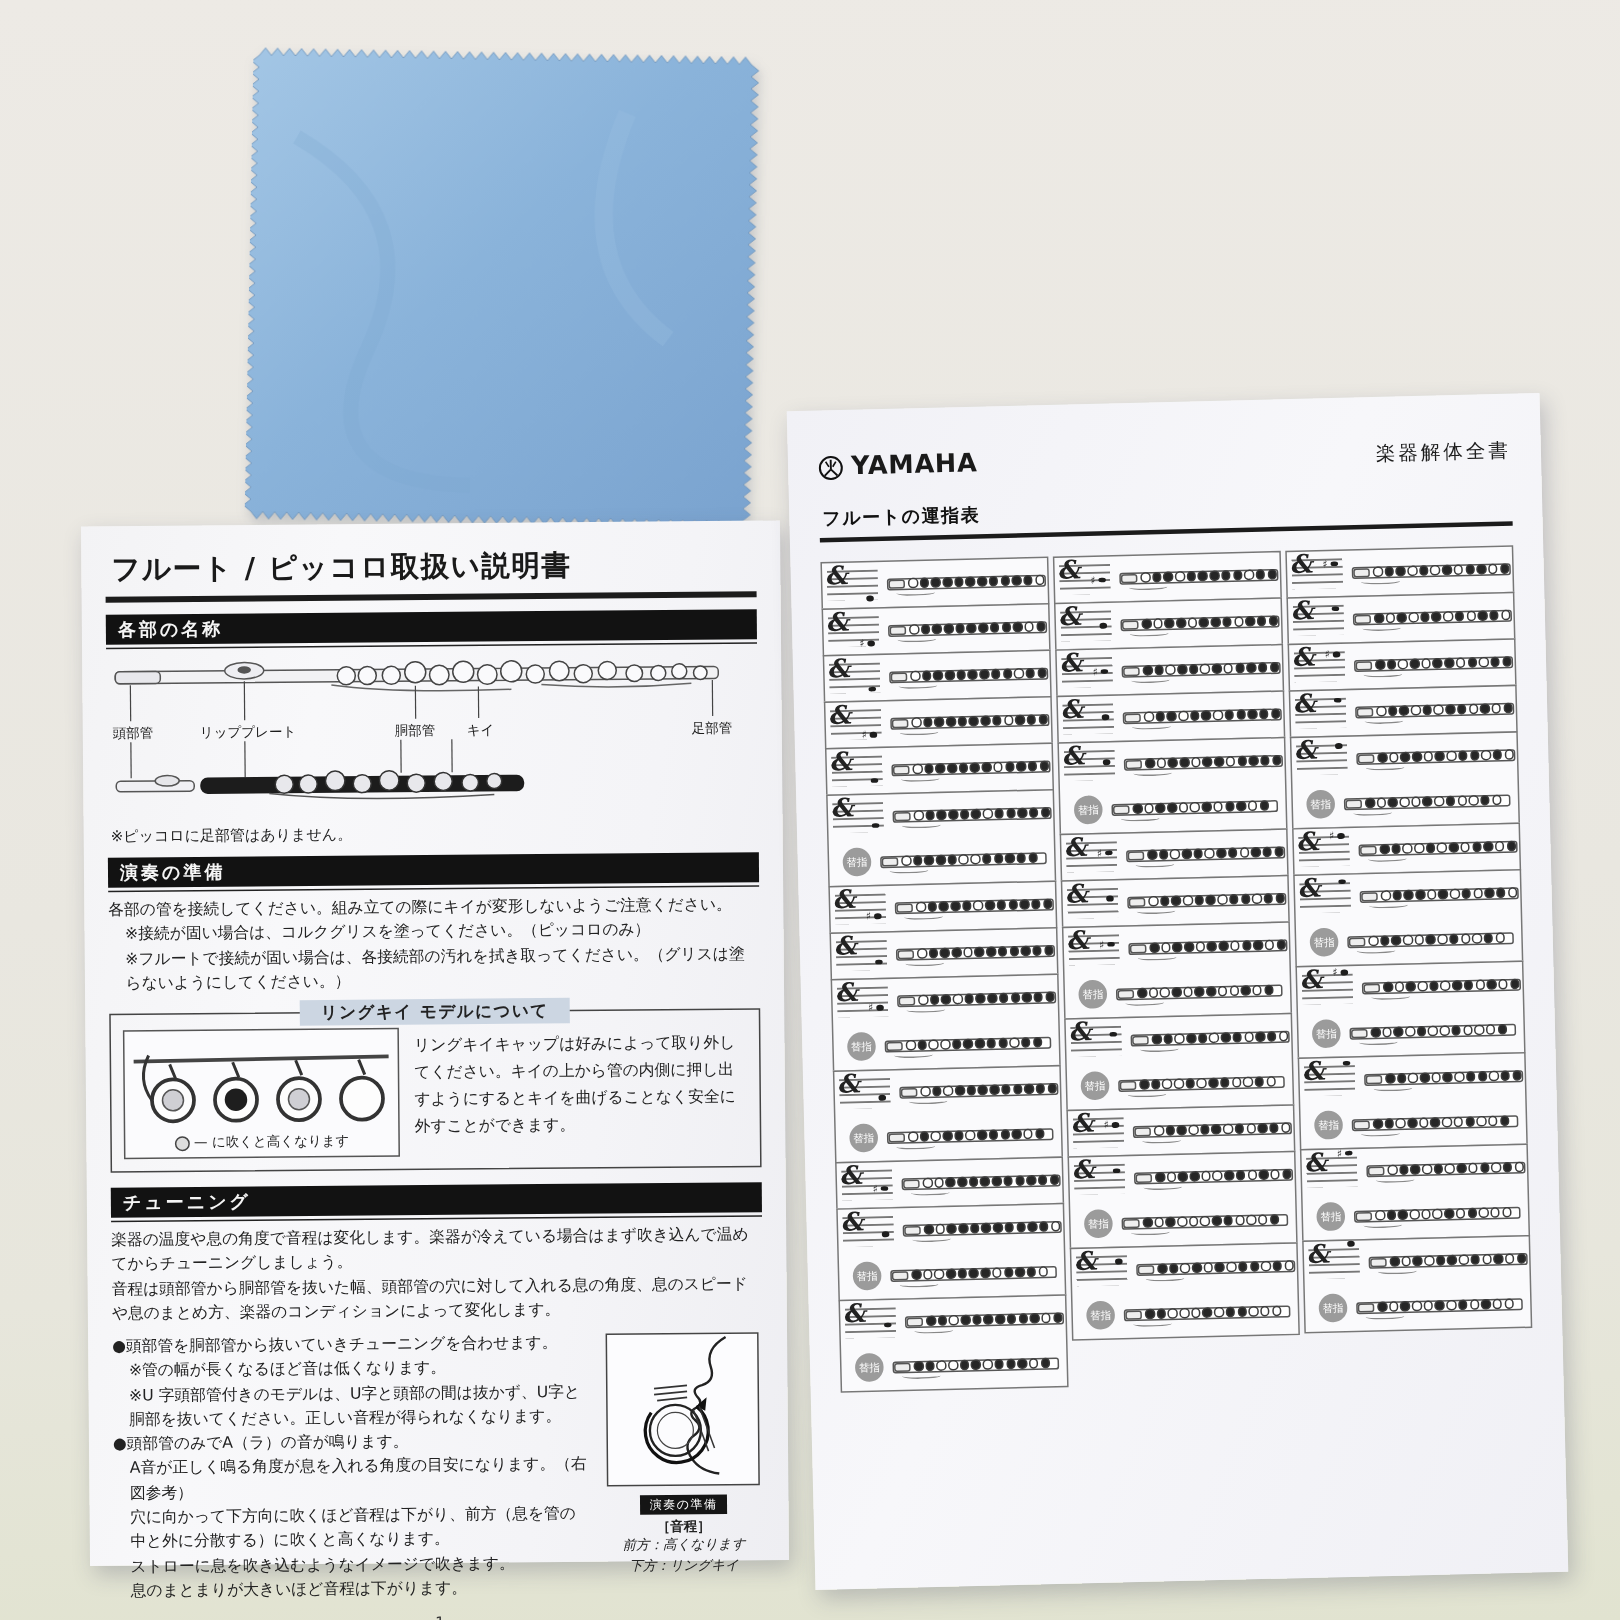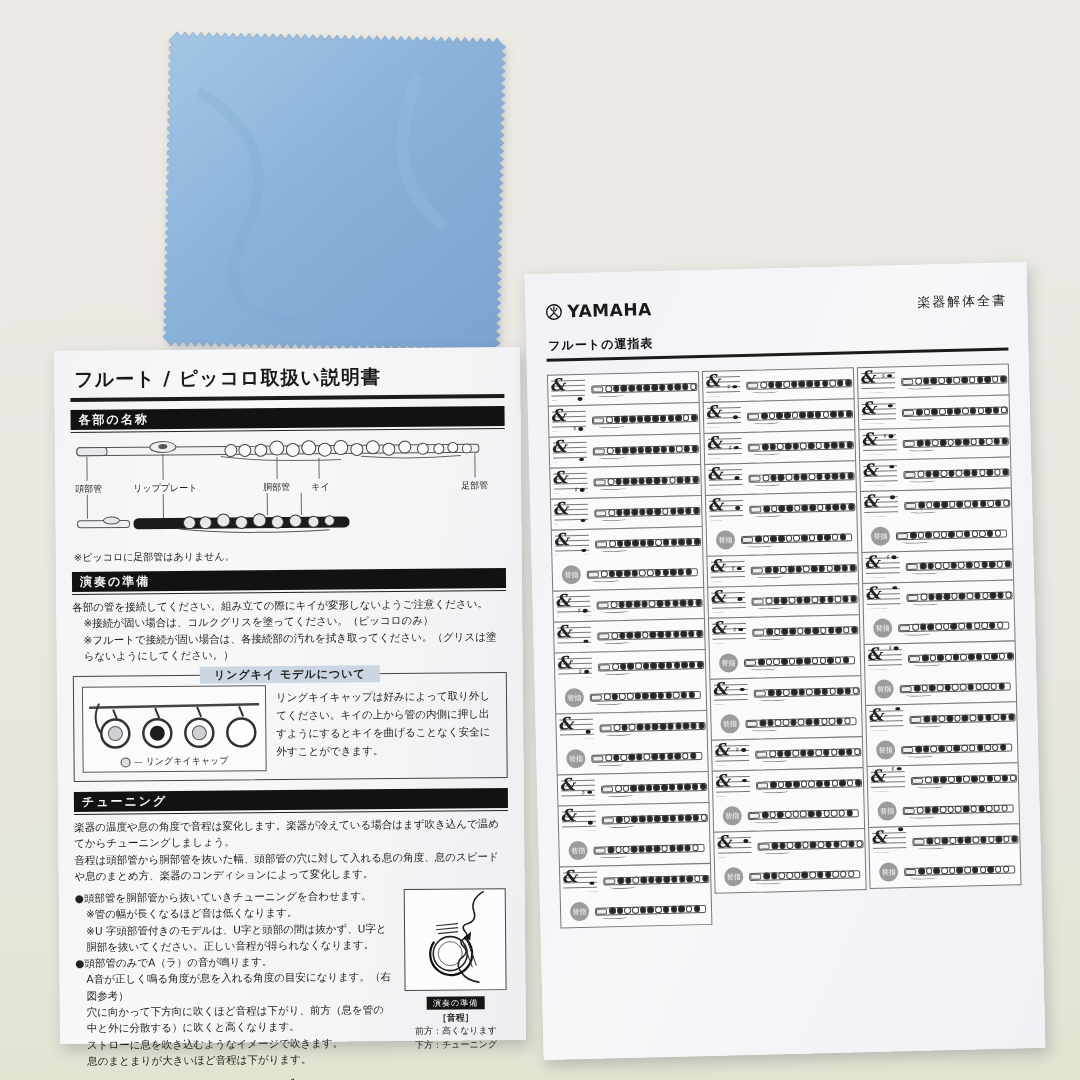--- a/index.html
+++ b/index.html
@@ -44,21 +44,21 @@
   .ringcap-caption{font-size:9px;color:#222;display:flex;align-items:center;gap:3px;padding-bottom:3px;}
   .ringcap-dot{width:8px;height:8px;border:1.5px solid #444;border-radius:50%;background:#ddd;display:inline-block;}
   .ringtext{font-size:10.5px;line-height:1.7;color:#222;padding-top:4px;}
 
   .tuning-area{position:relative;}
   .csfig{float:right;width:108px;margin:2px 0 2px 8px;text-align:center;}
   .csbox{border:1px solid #444;width:100px;height:100px;margin:0 auto;background:#fcfcfe;}
   .cslabel{background:#151515;color:#fff;font-size:8px;letter-spacing:1px;padding:1px 6px;
     display:inline-block;margin-top:-6px;position:relative;}
   .cspitch{font-size:9px;font-weight:bold;margin-top:2px;color:#222;}
-  .csline{font-size:9px;color:#222;line-height:1.5;}
+  .csline{font-size:9px;color:#222;line-height:1.5;font-style:italic;}
   .pageno{text-align:center;font-size:10px;color:#333;margin-top:10px;clear:both;}
 
   
   .rhead{display:flex;justify-content:space-between;align-items:center;margin-top:8px;}
   .brand{display:flex;align-items:center;gap:5px;}
   .brand-name{font-size:17px;font-weight:bold;letter-spacing:.5px;color:#1a1a1a;}
   .series{font-size:13px;color:#1d1d1d;letter-spacing:2px;}
   .chart-title{font-size:12px;font-weight:bold;color:#111;letter-spacing:1px;margin-top:16px;padding-left:2px;}
   .chart-rule{height:2.5px;background:#1b1b1b;margin-top:4px;margin-bottom:14px;}
   .fgrid{display:flex;gap:3px;align-items:flex-start;}
@@ -207,21 +207,21 @@
               <circle cx="114" cy="36" r="14"></circle>
                 <circle cx="156" cy="36" r="14"></circle>
             </g>
             <circle cx="30" cy="36" r="7" fill="#cfcfd4" stroke="#555"></circle>
             <circle cx="72" cy="36" r="7.5" fill="#1e1e1e"></circle>
             <circle cx="114" cy="36" r="7" fill="#cfcfd4" stroke="#555"></circle>
             <path d="M14,6 q-8,16 2,30" stroke="#333" stroke-width="2" fill="none"></path>
           </svg>
           <div class="ringcap-caption">
             <span class="ringcap-dot"></span>—
-            <span>リングキイキャップ</span>
+            <span>に吹くと高くなります</span>
           </div>
         </div>
         <div class="ringtext">リングキイキャップは好みによって取り外してください。キイの上から管の内側に押し出すようにするとキイを曲げることなく安全に外すことができます。</div>
       </div>
     </div>
 
     <div class="sec tuning-area">
       <div class="secbar">チューニング</div>
       <div class="secline"></div>
       <div class="bodytext" style="margin-top:4px;">
@@ -246,21 +246,21 @@
               <path d="M58,48 l7,-6 l-1,9 z" fill="#111"></path>
               <g stroke="#333" stroke-width="1">
                   <line x1="56" y1="50" x2="66" y2="78"></line>
                   <line x1="60" y1="48" x2="70" y2="76"></line>
                 </g>
             </svg>
           </div>
           <div class="cslabel">演奏の準備</div>
           <div class="cspitch">［音程］</div>
           <div class="csline">前方：高くなります</div>
-          <div class="csline">下方：チューニング</div>
+          <div class="csline">下方：リングキイ</div>
         </div>
         <div class="bodytext" id="tuning-lines">
             <div>●頭部管を胴部管から抜いていきチューニングを合わせます。</div>
             <div style="padding-left: 11px;">※管の幅が長くなるほど音は低くなります。</div>
             <div style="padding-left: 11px;">※U 字頭部管付きのモデルは、U字と頭部の間は抜かず、U字と胴部を抜いてください。正しい音程が得られなくなります。</div>
             <div>●頭部管のみでA（ラ）の音が鳴ります。</div>
             <div style="padding-left: 11px;">A音が正しく鳴る角度が息を入れる角度の目安になります。（右図参考）</div>
             <div style="padding-left: 11px;">穴に向かって下方向に吹くほど音程は下がり、前方（息を管の中と外に分散する）に吹くと高くなります。</div>
             <div style="padding-left: 11px;">ストローに息を吹き込むようなイメージで吹きます。</div>
             <div style="padding-left: 11px;">息のまとまりが大きいほど音程は下がります。</div>

